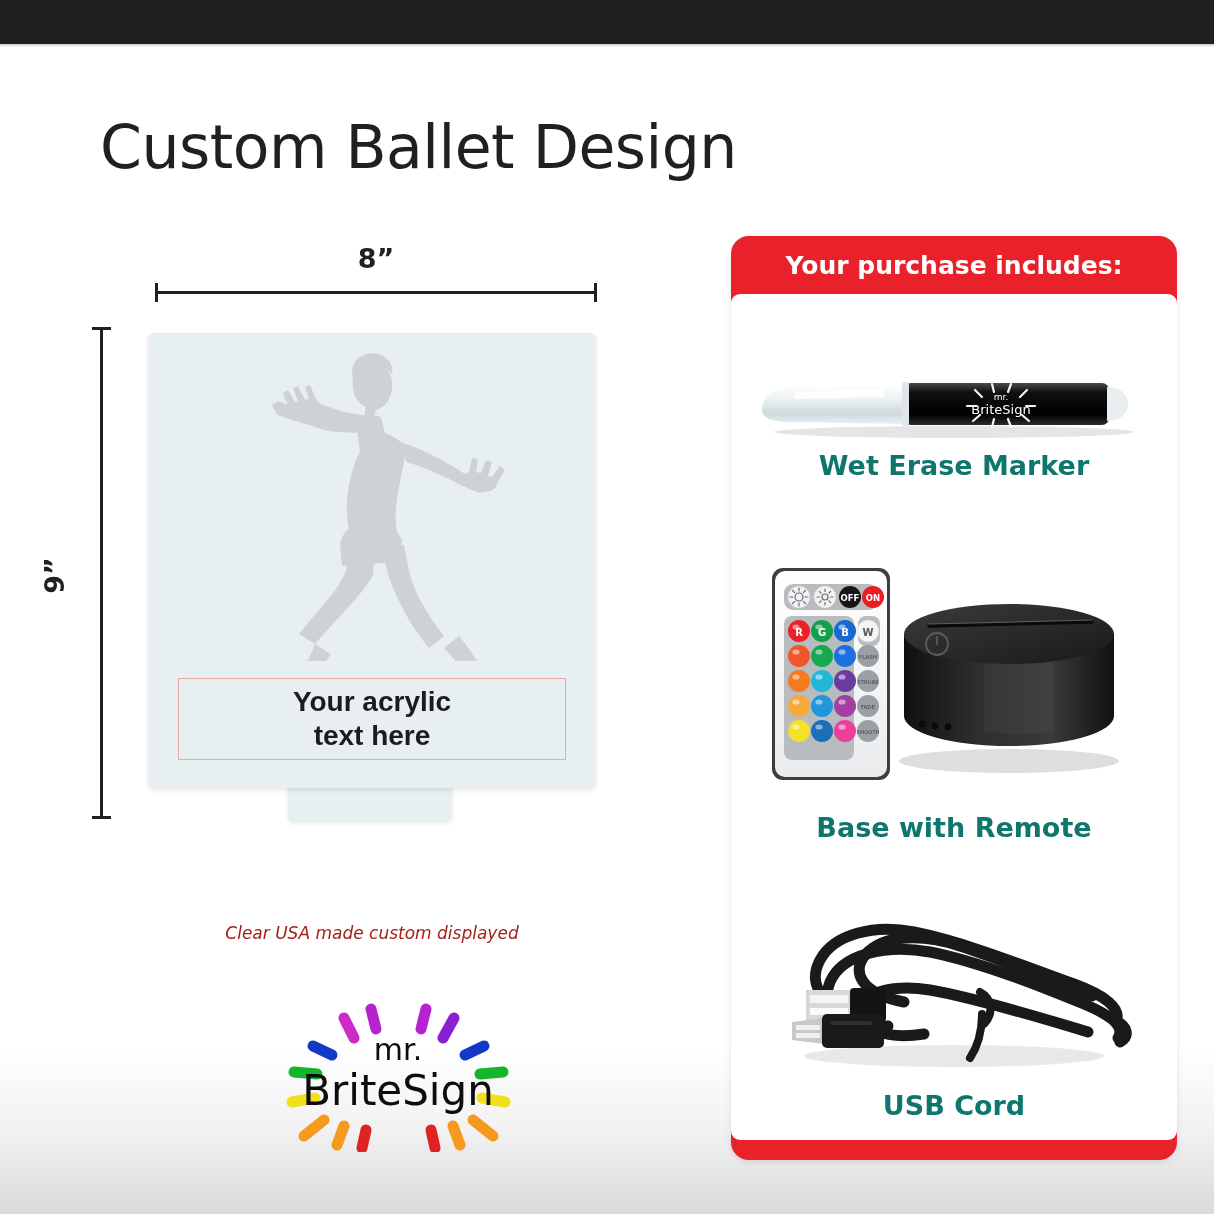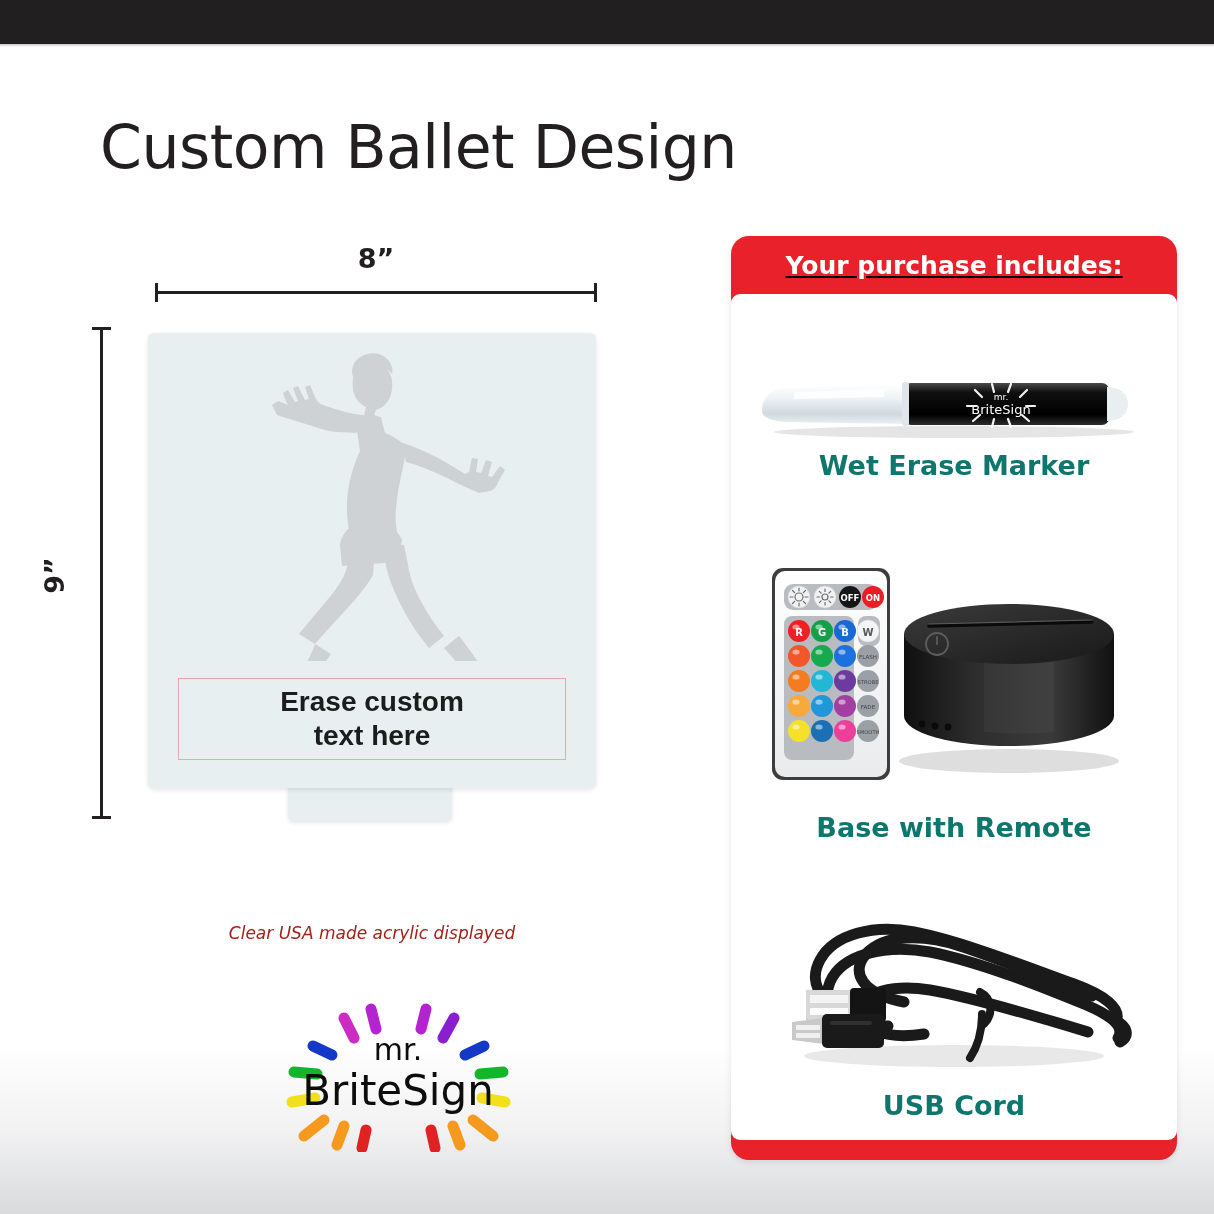--- a/index.html
+++ b/index.html
@@ -193,21 +193,20 @@
     position: absolute;
     left: 731px;
     top: 236px;
     width: 446px;
     height: 924px;
     background: #e8212b;
     border-radius: 18px;
     box-sizing: border-box;
     padding: 0;
     box-shadow: 0 2px 6px rgba(0,0,0,.10);
-    text-decoration: underline;
   }
   .includes-header {
     height: 58px;
     display: flex;
     align-items: center;
     justify-content: center;
     color: #ffffff;
     font-size: 25px;
     font-weight: 700;
     font-family: "DejaVu Sans", sans-serif;
@@ -300,28 +299,28 @@
           <path d="M178 193l20 1 4 20c2 14 8 28 15 40 6 11 13 21 21 31l-15 12c-10-12-19-25-26-39-8-15-15-31-18-48l-1-17z"></path>
 
           <path d="M238 297l15-12c7 9 14 18 20 28l2 9-9 5c-5-3-9-8-13-13-5-6-10-11-15-17z"></path>
 
           <path d="M264 334l9-5c5 3 8 9 7 15-4 3-10 3-14 0-3-2-4-7-2-10z"></path>
         </g>
       </svg>
 
       <div class="text-box">
         <div class="text-box-inner">
-          <span>Erase custom</span><br>
+          <span>Your acrylic</span><br>
           <span>text here</span>
         </div>
       </div>
     </div>
   </div>
 
-  <div class="acrylic-caption">Clear USA made acrylic displayed</div>
+  <div class="acrylic-caption">Clear USA made custom displayed</div>
 
   <svg class="brand-logo" viewBox="0 0 280 150">
     <g stroke-linecap="round" fill="none">
 
       <line x1="96" y1="36" x2="86" y2="16" stroke="#cc2bc4" stroke-width="11"></line>
       <line x1="118" y1="27" x2="113" y2="7" stroke="#b522cf" stroke-width="11"></line>
       <line x1="163" y1="27" x2="168" y2="7" stroke="#b522cf" stroke-width="11"></line>
       <line x1="185" y1="36" x2="196" y2="16" stroke="#8a1fd0" stroke-width="11"></line>
 
       <line x1="74" y1="53" x2="55" y2="44" stroke="#1438c8" stroke-width="11"></line>

